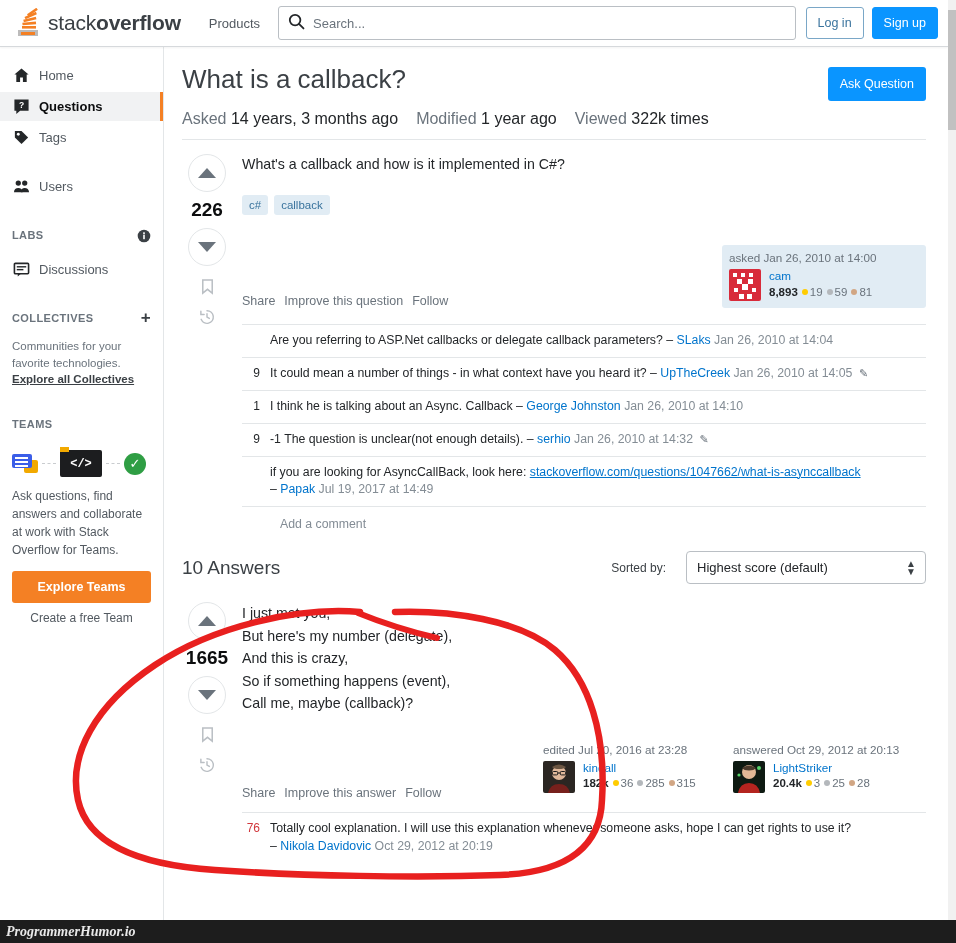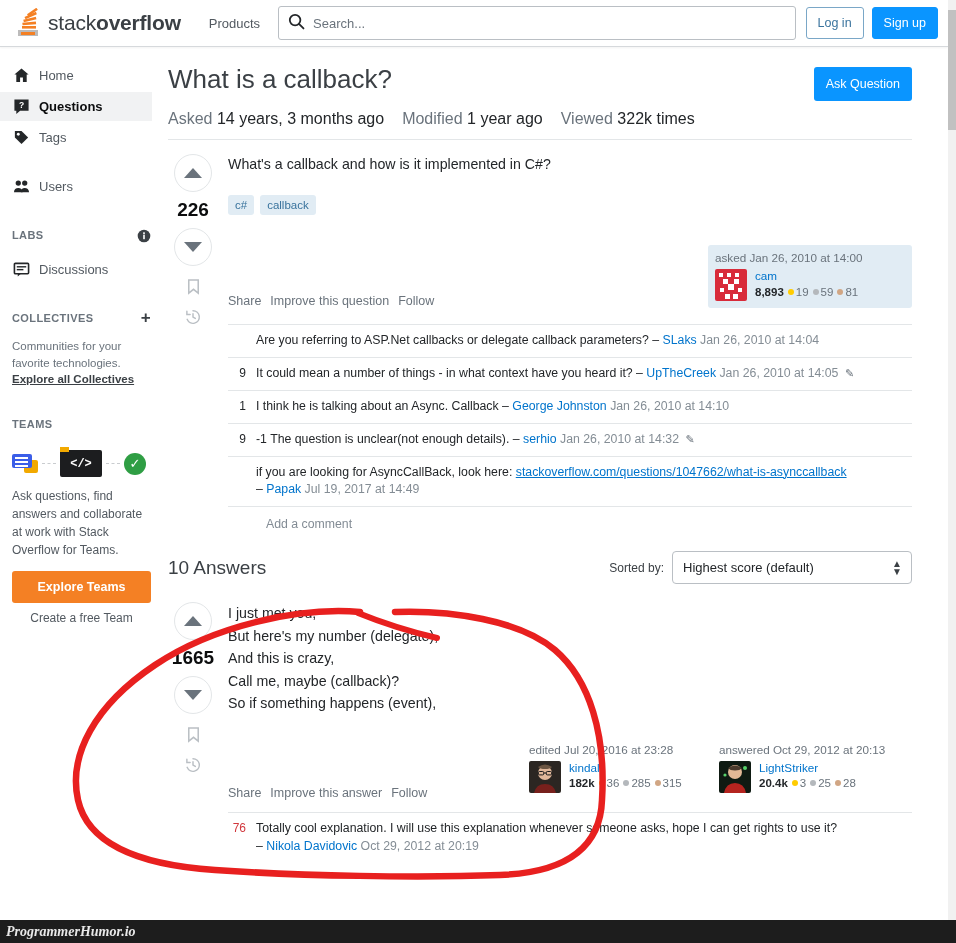--- a/index.html
+++ b/index.html
@@ -80,21 +80,21 @@
   .teams-art .check { width:22px; height:22px; border-radius:50%; background:#2f9e44; display:flex; align-items:center; justify-content:center; color:#fff; font-size:13px; }
   .teams-copy { font-size:12px; color:#525960; line-height:1.5; padding:0 12px; }
   .explore-teams {
     margin:12px 12px 0; background:#f48024; color:#fff; text-align:center;
     border-radius:3px; font-size:12.5px; font-weight:bold; padding:9px 0; cursor:pointer;
   }
   .create-team { text-align:center; font-size:12px; color:#525960; margin-top:8px; cursor:pointer; }
 
   
   .main {
-    position:absolute; top:47px; left:152px; width:784px; height:873px;
+    position:absolute; top:47px; left:166px; width:784px; height:873px;
     background:#fff; padding:16px 24px 0 16px; overflow:hidden;
   }
   .q-header { display:flex; align-items:flex-start; justify-content:space-between; }
   .q-title { font-size:26px; font-weight:normal; color:#3b4045; line-height:1.25; margin:0; flex:1; }
   .ask-btn {
     background:#0a95ff; color:#fff; font-size:12.5px; padding:10px 12px;
     border-radius:3px; cursor:pointer; white-space:nowrap; margin-left:12px; margin-top:4px;
   }
   .q-meta { display:flex; gap:18px; font-size:16px; color:#6a737c; padding:9px 0 11px; border-bottom:1px solid #e3e6e8; }
   .q-meta b { color:#232629; font-weight:normal; }
@@ -140,21 +140,21 @@
   .cmt .score.orange { color:#d1383d; }
   .cmt a { color:#0074cc; text-decoration:none; cursor:pointer; }
   .cmt .date { color:#848d95; }
   .cmt .lnk-u { color:#0074cc; text-decoration:underline; cursor:pointer; }
   .pencil { color:#6a737c; font-size:11px; margin-left:3px; }
   .addcmt { border-top:1px solid #e3e6e8; padding:10px 0 0 38px; font-size:12.3px; color:#838c95; cursor:pointer; }
 
   
   .ans-header { display:flex; align-items:center; justify-content:space-between; margin-top:20px; }
   .ans-count { font-size:19px; color:#3b4045; }
-  .sortwrap { display:flex; align-items:center; gap:8px; font-size:12px; color:#3b4045; }
+  .sortwrap { display:flex; align-items:center; gap:20px; font-size:12px; color:#3b4045; }
   .select {
     border:1px solid #babfc4; border-radius:4px; background:#fff;
     padding:8px 28px 8px 10px; font-size:13px; color:#232629; position:relative; cursor:pointer; width:240px;
   }
   .select .arrows { position:absolute; right:9px; top:50%; transform:translateY(-50%); color:#3b4045; font-size:10px; line-height:8px; text-align:center; }
 
   .answer { display:flex; padding-top:18px; }
   .ansfoot-date { color:#0074cc; }
 
   
@@ -443,22 +443,22 @@
             <path d="M10 6.4V10l2.6 1.6" fill="none" stroke="#babfc4" stroke-width="1.6" stroke-linecap="round"></path>
           </svg>
       </div>
     </div>
 
     <div class="postbody">
       <div class="ptext" style="line-height:22.5px;">
         <div class="line">I just met you,</div>
         <div class="line">But here's my number (delegate),</div>
         <div class="line">And this is crazy,</div>
+        <div class="line">So if something happens (event),</div>
         <div class="line">Call me, maybe (callback)?</div>
-        <div class="line">So if something happens (event),</div>
       </div>
 
       <div class="postfoot" style="margin-top:22px;">
         <div class="actions">
           <span>Share</span>
           <span>Improve this answer</span>
           <span>Follow</span>
         </div>
         <div class="spacer"></div>
 

